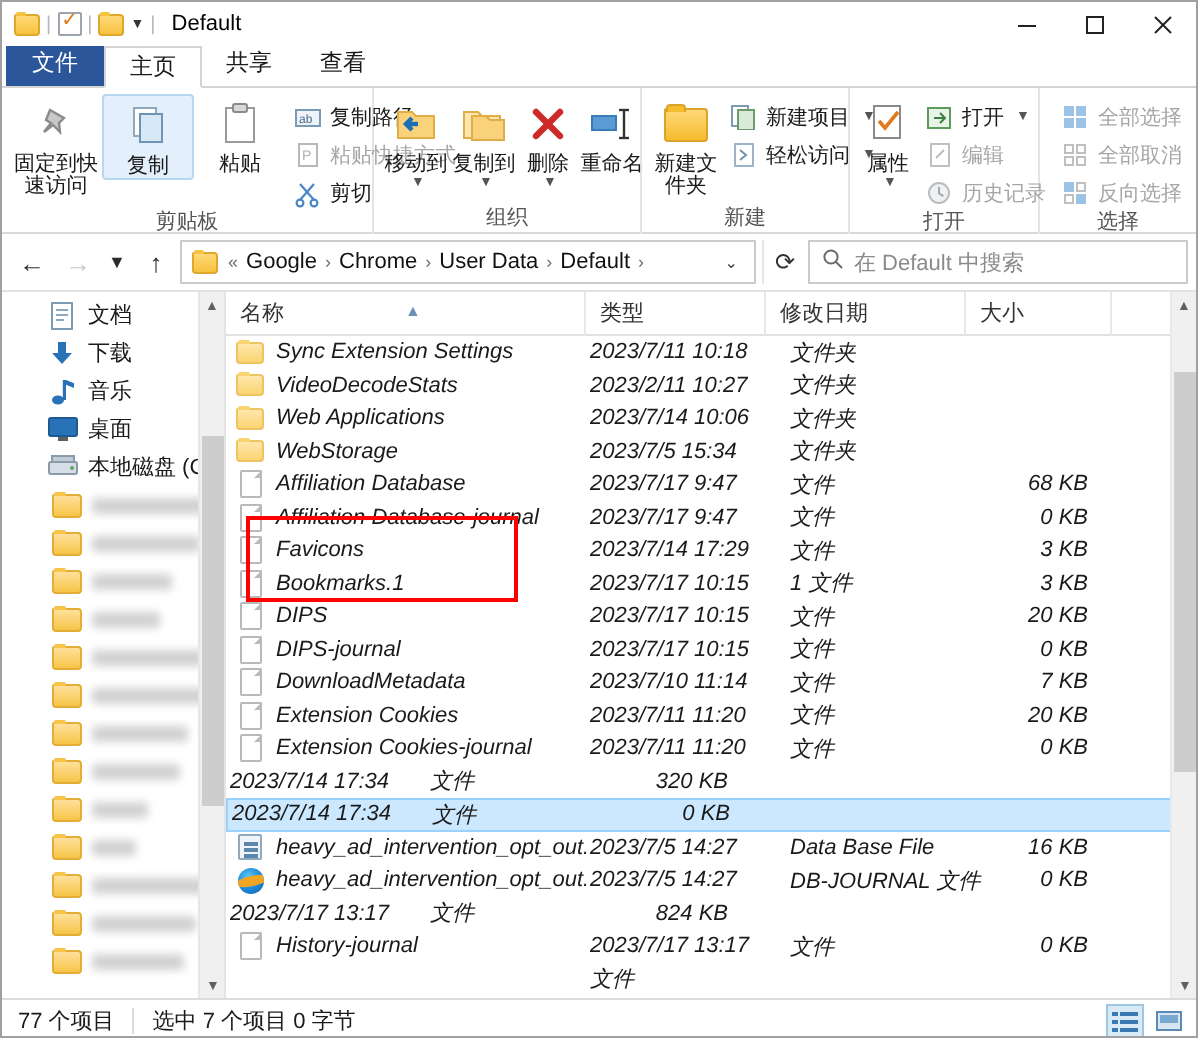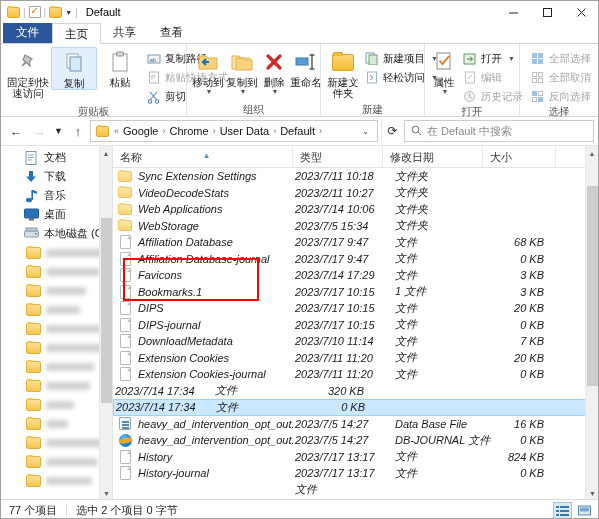--- a/index.html
+++ b/index.html
@@ -1049,26 +1049,20 @@
               <span class="ricon">
                 <span class="ie-ico"></span>
               </span>
               <span>heavy_ad_intervention_opt_out.db-jou...</span>
             </div>
             <div class="c-date" style="width:100px">2023/7/5 14:27</div>
             <div class="c-type" style="width:90px">DB-JOURNAL 文件</div>
             <div class="c-size" style="width:73px">0 KB</div>
           </div>
           <div class="row">
-            <div class="c-name" style="width:180px">
-              <span class="ricon">
-                <span class="rdoc"></span>
-              </span>
-              <span>History</span>
-            </div>
             <div class="c-date" style="width:100px">2023/7/17 13:17</div>
             <div class="c-type" style="width:90px">文件</div>
             <div class="c-size" style="width:73px">824 KB</div>
           </div>
           <div class="row">
             <div class="c-name" style="width:180px">
               <span class="ricon">
                 <span class="rdoc"></span>
               </span>
               <span>History-journal</span>
@@ -1091,21 +1085,21 @@
         <div class="sb-arrow" style="position:absolute;bottom:0;width:13px">▼</div>
       </div>
     </div>
   </div>
 
   <div class="annot" id="annot" style="left: 122px; top: 257px; width: 136px; height: 43px; border-color: rgb(255, 0, 0);"></div>
 
   <div class="statusbar">
     <span>77 个项目</span>
     <span class="st-sep"></span>
-    <span>选中 2 个项目  0 字节</span>
+    <span>选中 7 个项目  0 字节</span>
     <div class="view-btns">
       <div class="vbtn on">
         <svg width="13" height="12" viewBox="0 0 13 12">
             <g fill="#3a78b5">
               <rect x="0" y="1" width="3" height="2"></rect>
               <rect x="4" y="1" width="9" height="2"></rect>
               <rect x="0" y="5" width="3" height="2"></rect>
               <rect x="4" y="5" width="9" height="2"></rect>
               <rect x="0" y="9" width="3" height="2"></rect>
               <rect x="4" y="9" width="9" height="2"></rect>

